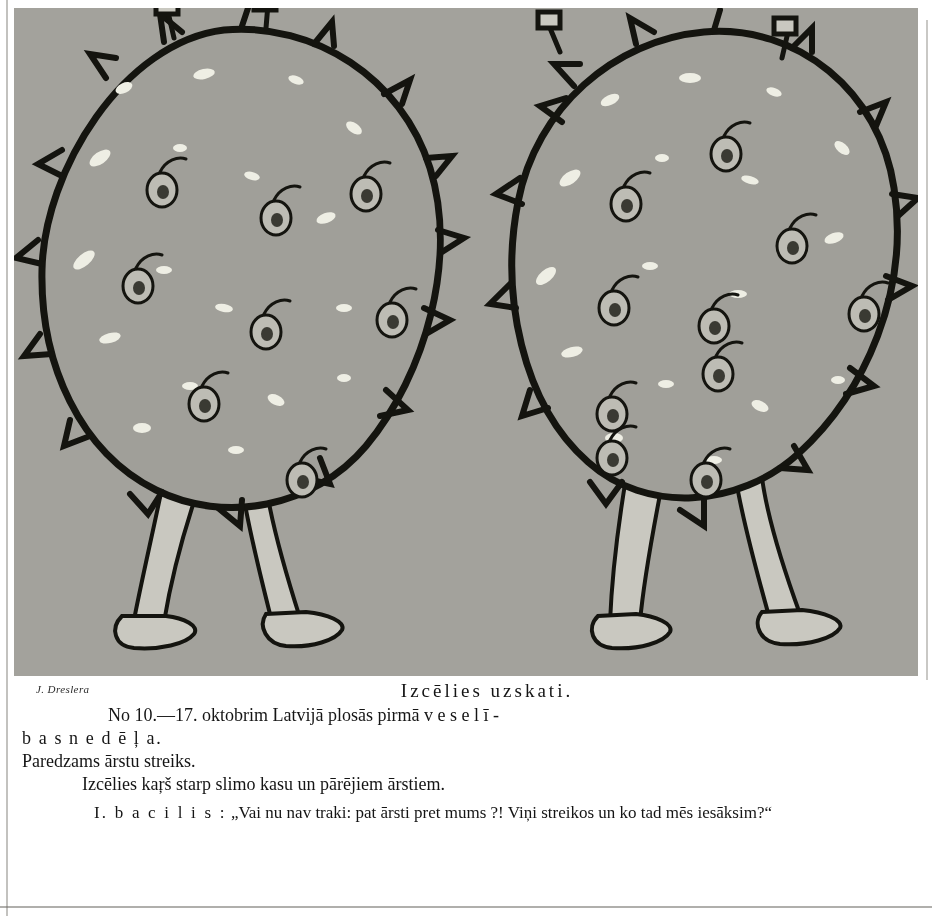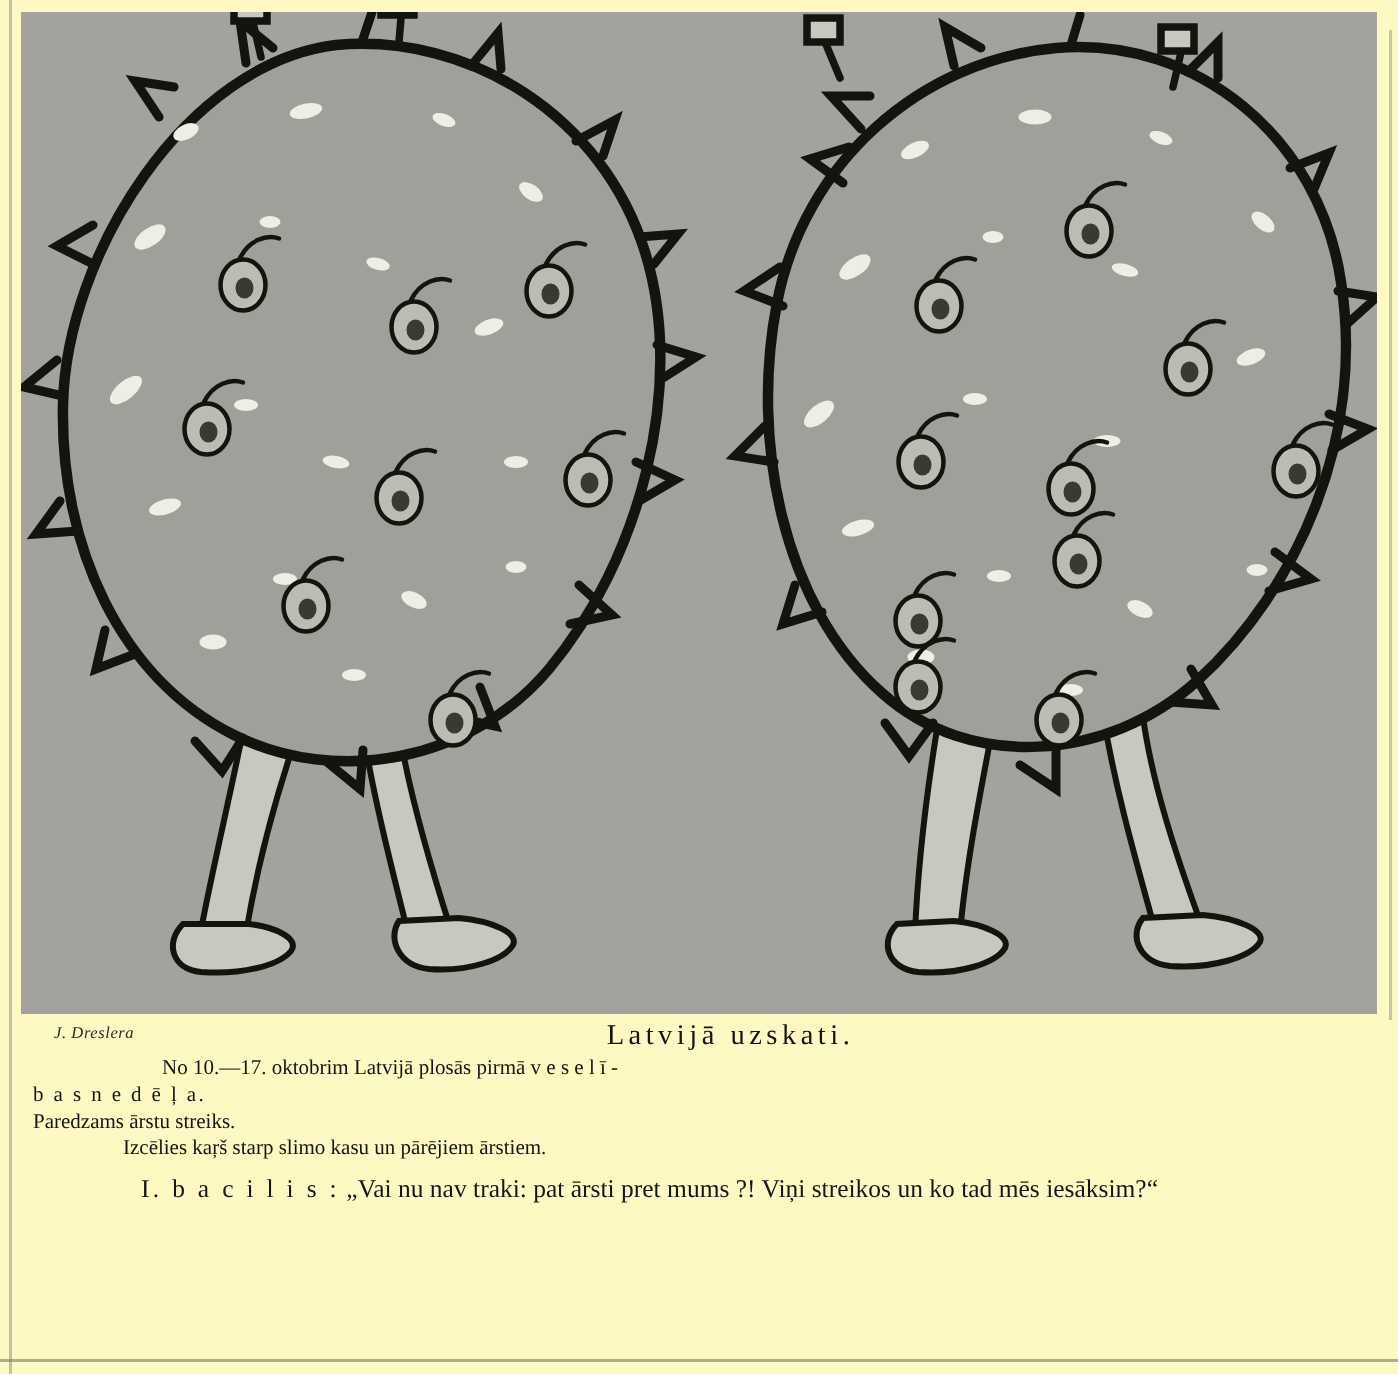--- a/index.html
+++ b/index.html
@@ -11,21 +11,21 @@
     width: 932px;
     height: 916px;
     font-family: "Liberation Serif", serif;
     color: #1a1a1a;
     overflow: hidden;
   }
   .page {
     position: relative;
     width: 932px;
     height: 916px;
-    background: #fef9c3;
+    background: #ffffff;
   }
 
   
   .cartoon {
     position: absolute;
     left: 14px;
     top: 8px;
     width: 904px;
     height: 668px;
     background: #a3a29c;
@@ -53,21 +53,21 @@
     color: #151515;
   }
   .cap-title {
     text-align: center;
     font-size: 19px;
     letter-spacing: 3px;
     margin-left: 40px;
     margin-bottom: 2px;
   }
   .cap-line {
-    font-size: 14px;
+    font-size: 18px;
     line-height: 1.27;
     margin: 0;
     text-align: left;
   }
   .indent-lg { text-indent: 86px; }
   .indent-md { text-indent: 60px; }
   .spaced-sm { letter-spacing: 1.6px; }
   .dlg {
     font-size: 17px;
     line-height: 1.3;
@@ -273,21 +273,21 @@
           <use href="#eye" x="598" y="450"></use>
           <use href="#eye" x="692" y="472"></use>
         </g>
       </g>
     </svg>
   </div>
 
   <div class="artist-credit">J. Dreslera</div>
 
   <div class="caption">
-    <div class="cap-title">Latvijā uzskati.</div>
+    <div class="cap-title">Izcēlies uzskati.</div>
     <p class="cap-line indent-lg">No 10.—17. oktobrim Latvijā plosās pirmā  v e s e l ī -</p>
     <p class="cap-line spaced-sm">b a s   n e d ē ļ a.</p>
     <p class="cap-line">Paredzams ārstu streiks.</p>
     <p class="cap-line indent-md">Izcēlies kaŗš starp slimo kasu un pārējiem ārstiem.</p>
 
     <p class="dlg dlg-first">
       <span class="speaker">I.  b a c i l i s :</span>
       <span>„Vai nu nav traki: pat ārsti pret mums ?!  Viņi streikos un ko tad mēs iesāksim?“</span>
     </p>
   </div>

